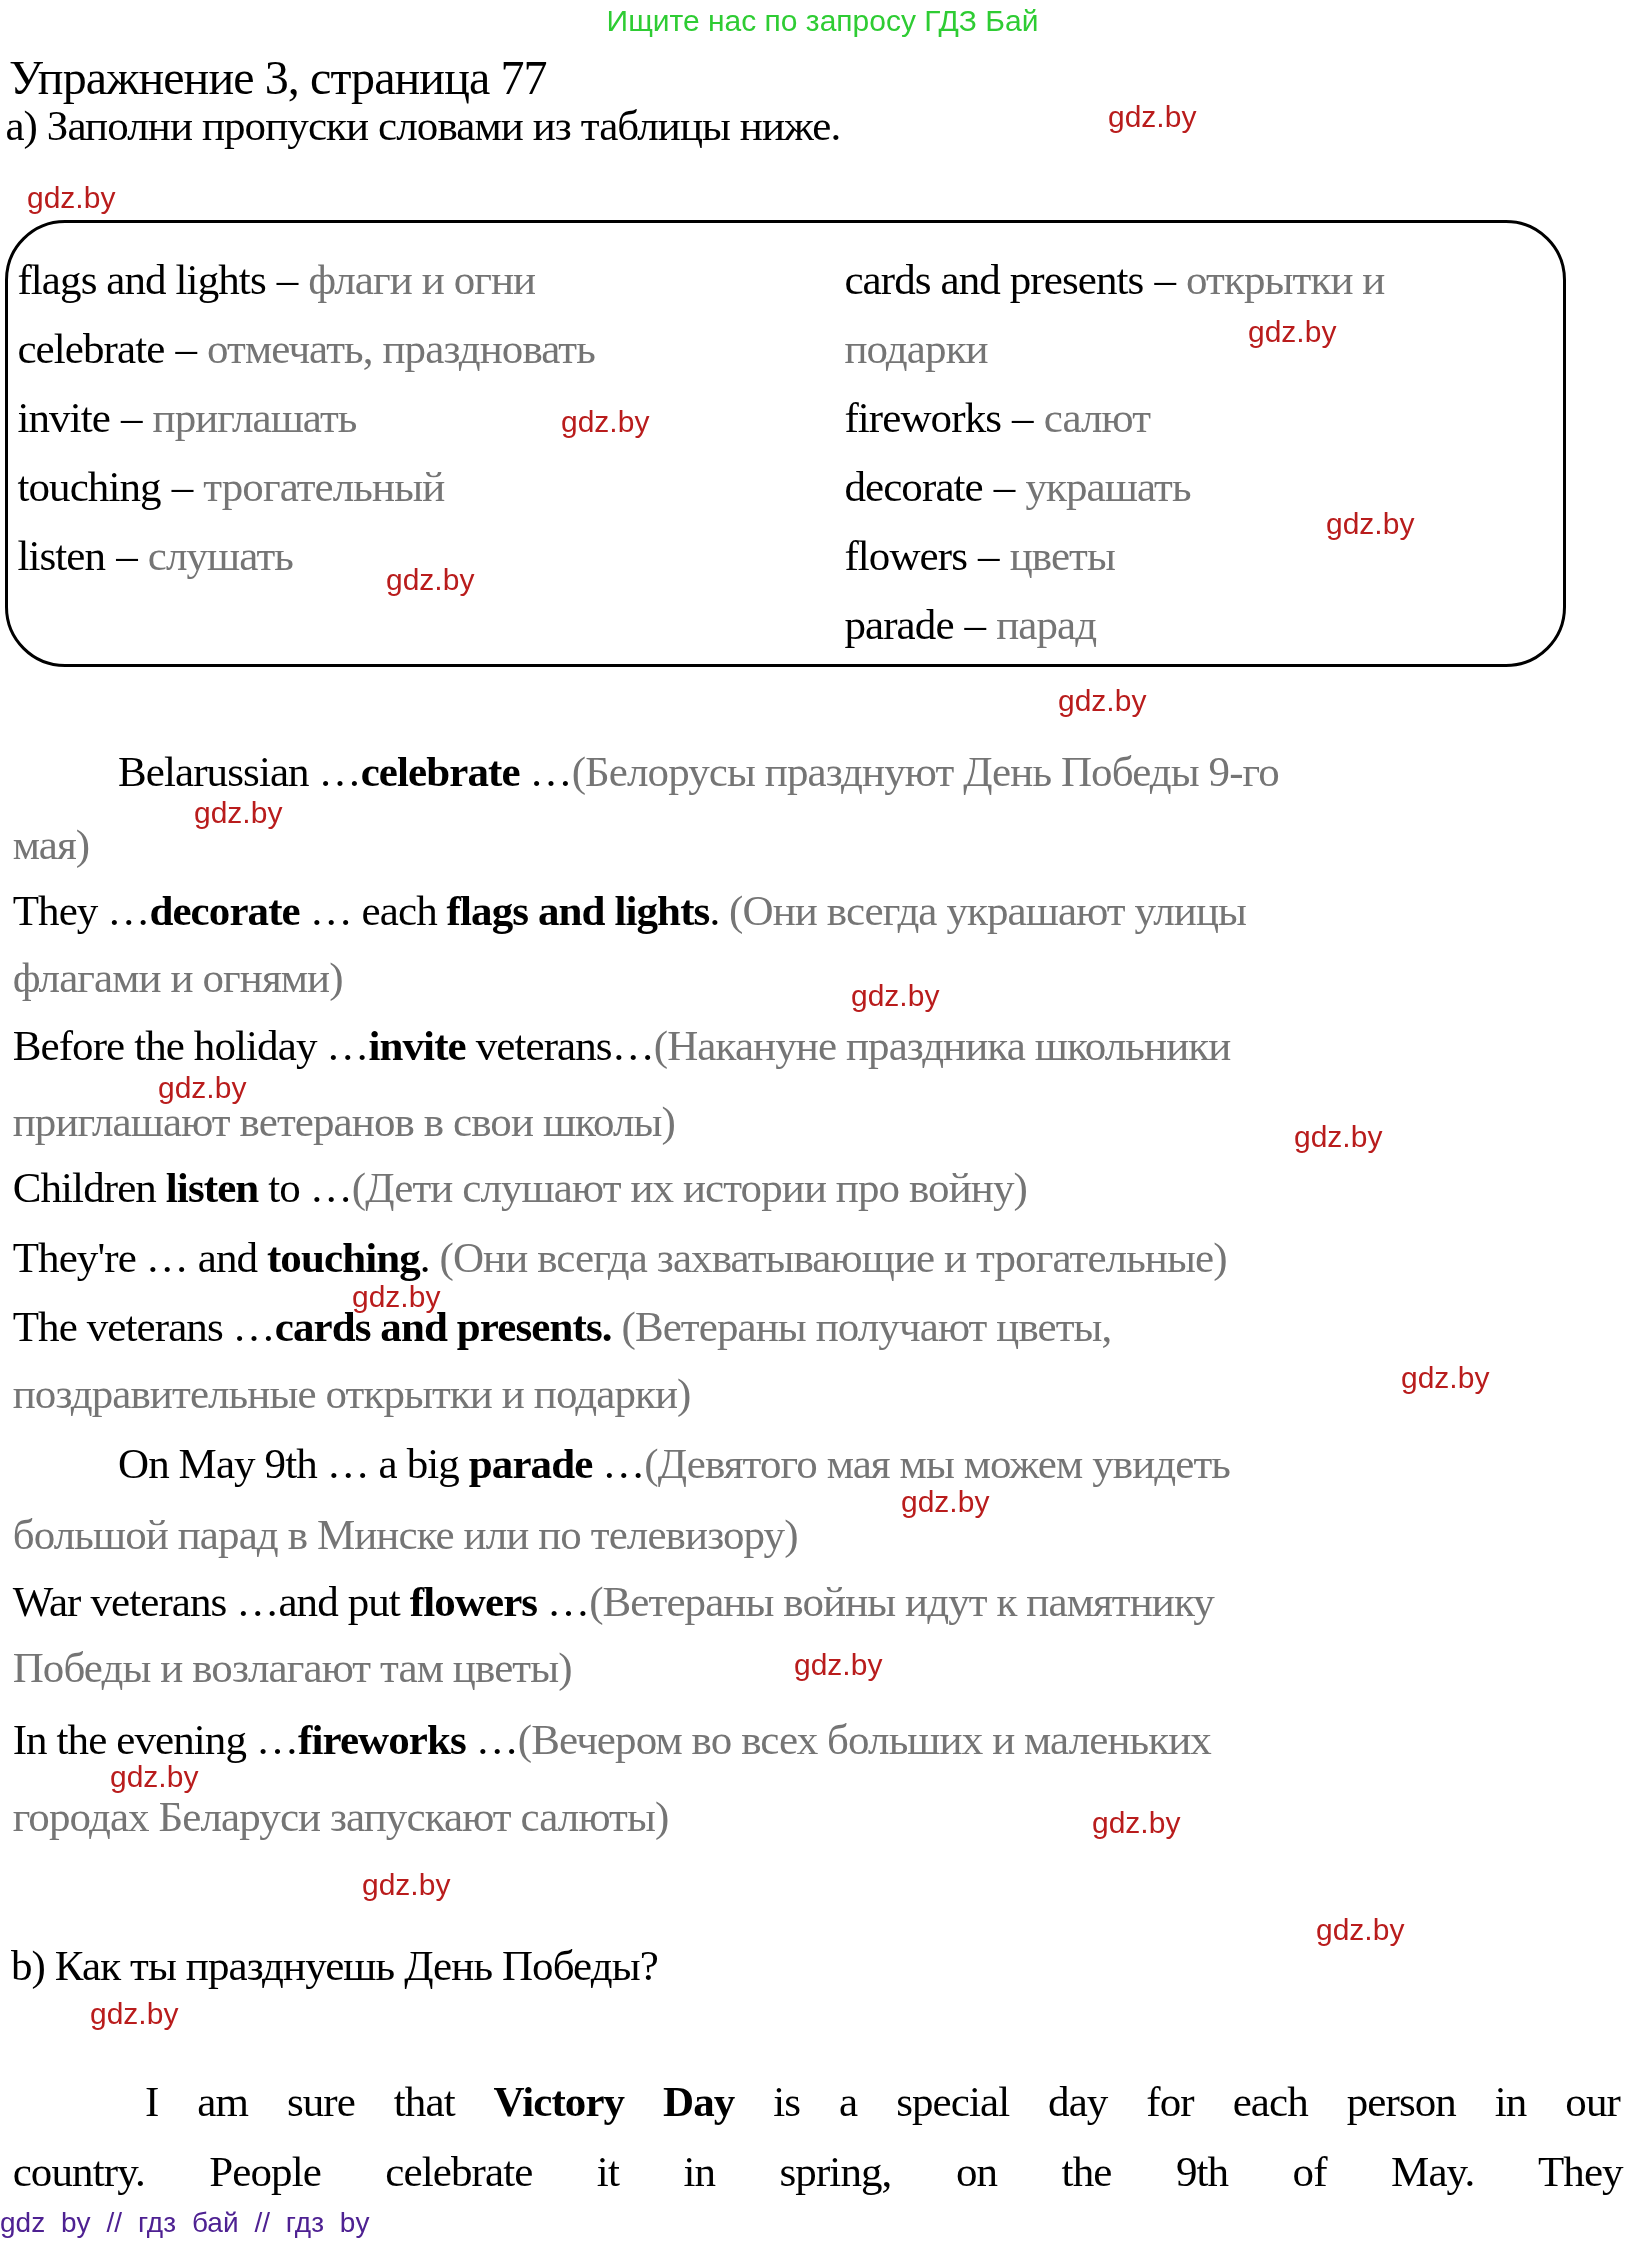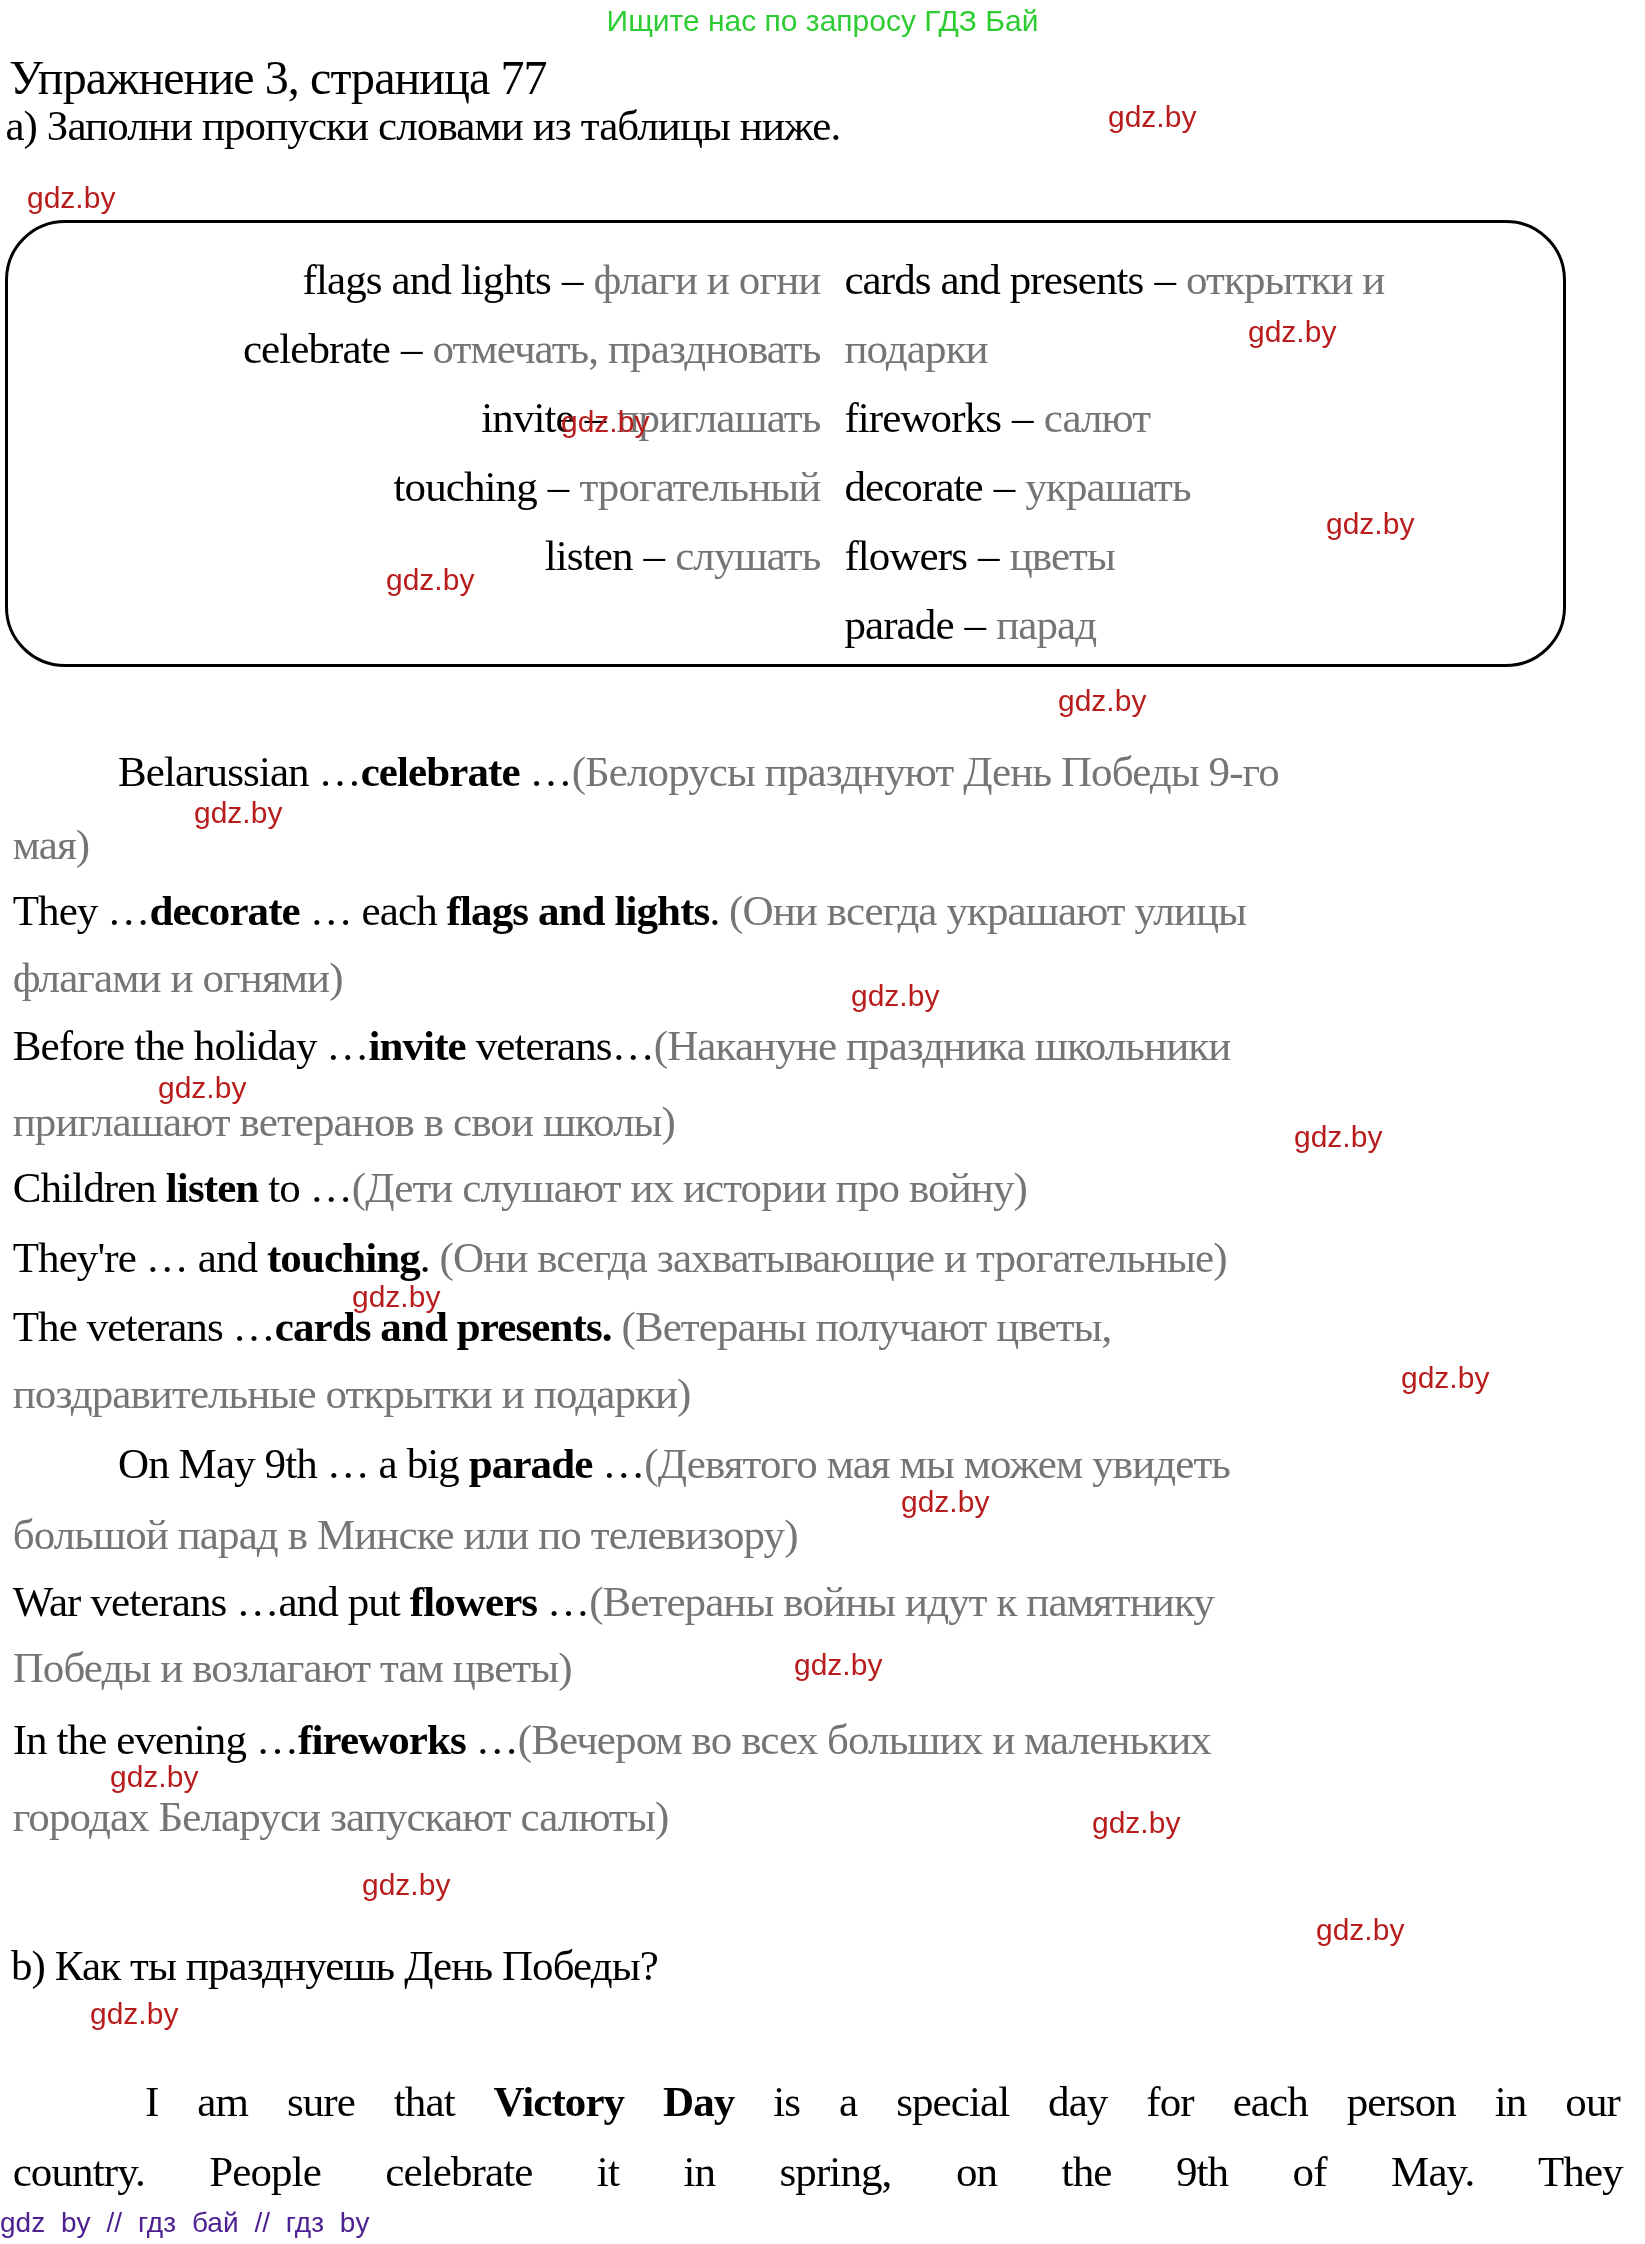--- a/index.html
+++ b/index.html
@@ -35,21 +35,21 @@
     width:1561px;height:447px;
     border:3.6px solid #000;
     border-radius:60px;
     box-sizing:border-box;
   }
   .vcol{
     position:absolute;top:22px;
     font-size:43px;line-height:69px;
     letter-spacing:-0.9px;
   }
-  #vcol-left{left:16px;width:796px;white-space:nowrap;text-align:right;}
+  #vcol-left{left:9px;width:796px;white-space:nowrap;}
   #vcol-right{left:836px;width:688px;}
   .vrow{min-height:69px;}
   .dash{color:#000;margin:0 11px;}
   
   .bl{
     position:absolute;
     font-size:43px;line-height:51px;
     white-space:nowrap;letter-spacing:-0.9px;
   }
   .bl.just{white-space:normal;text-align:justify;text-align-last:justify;}

